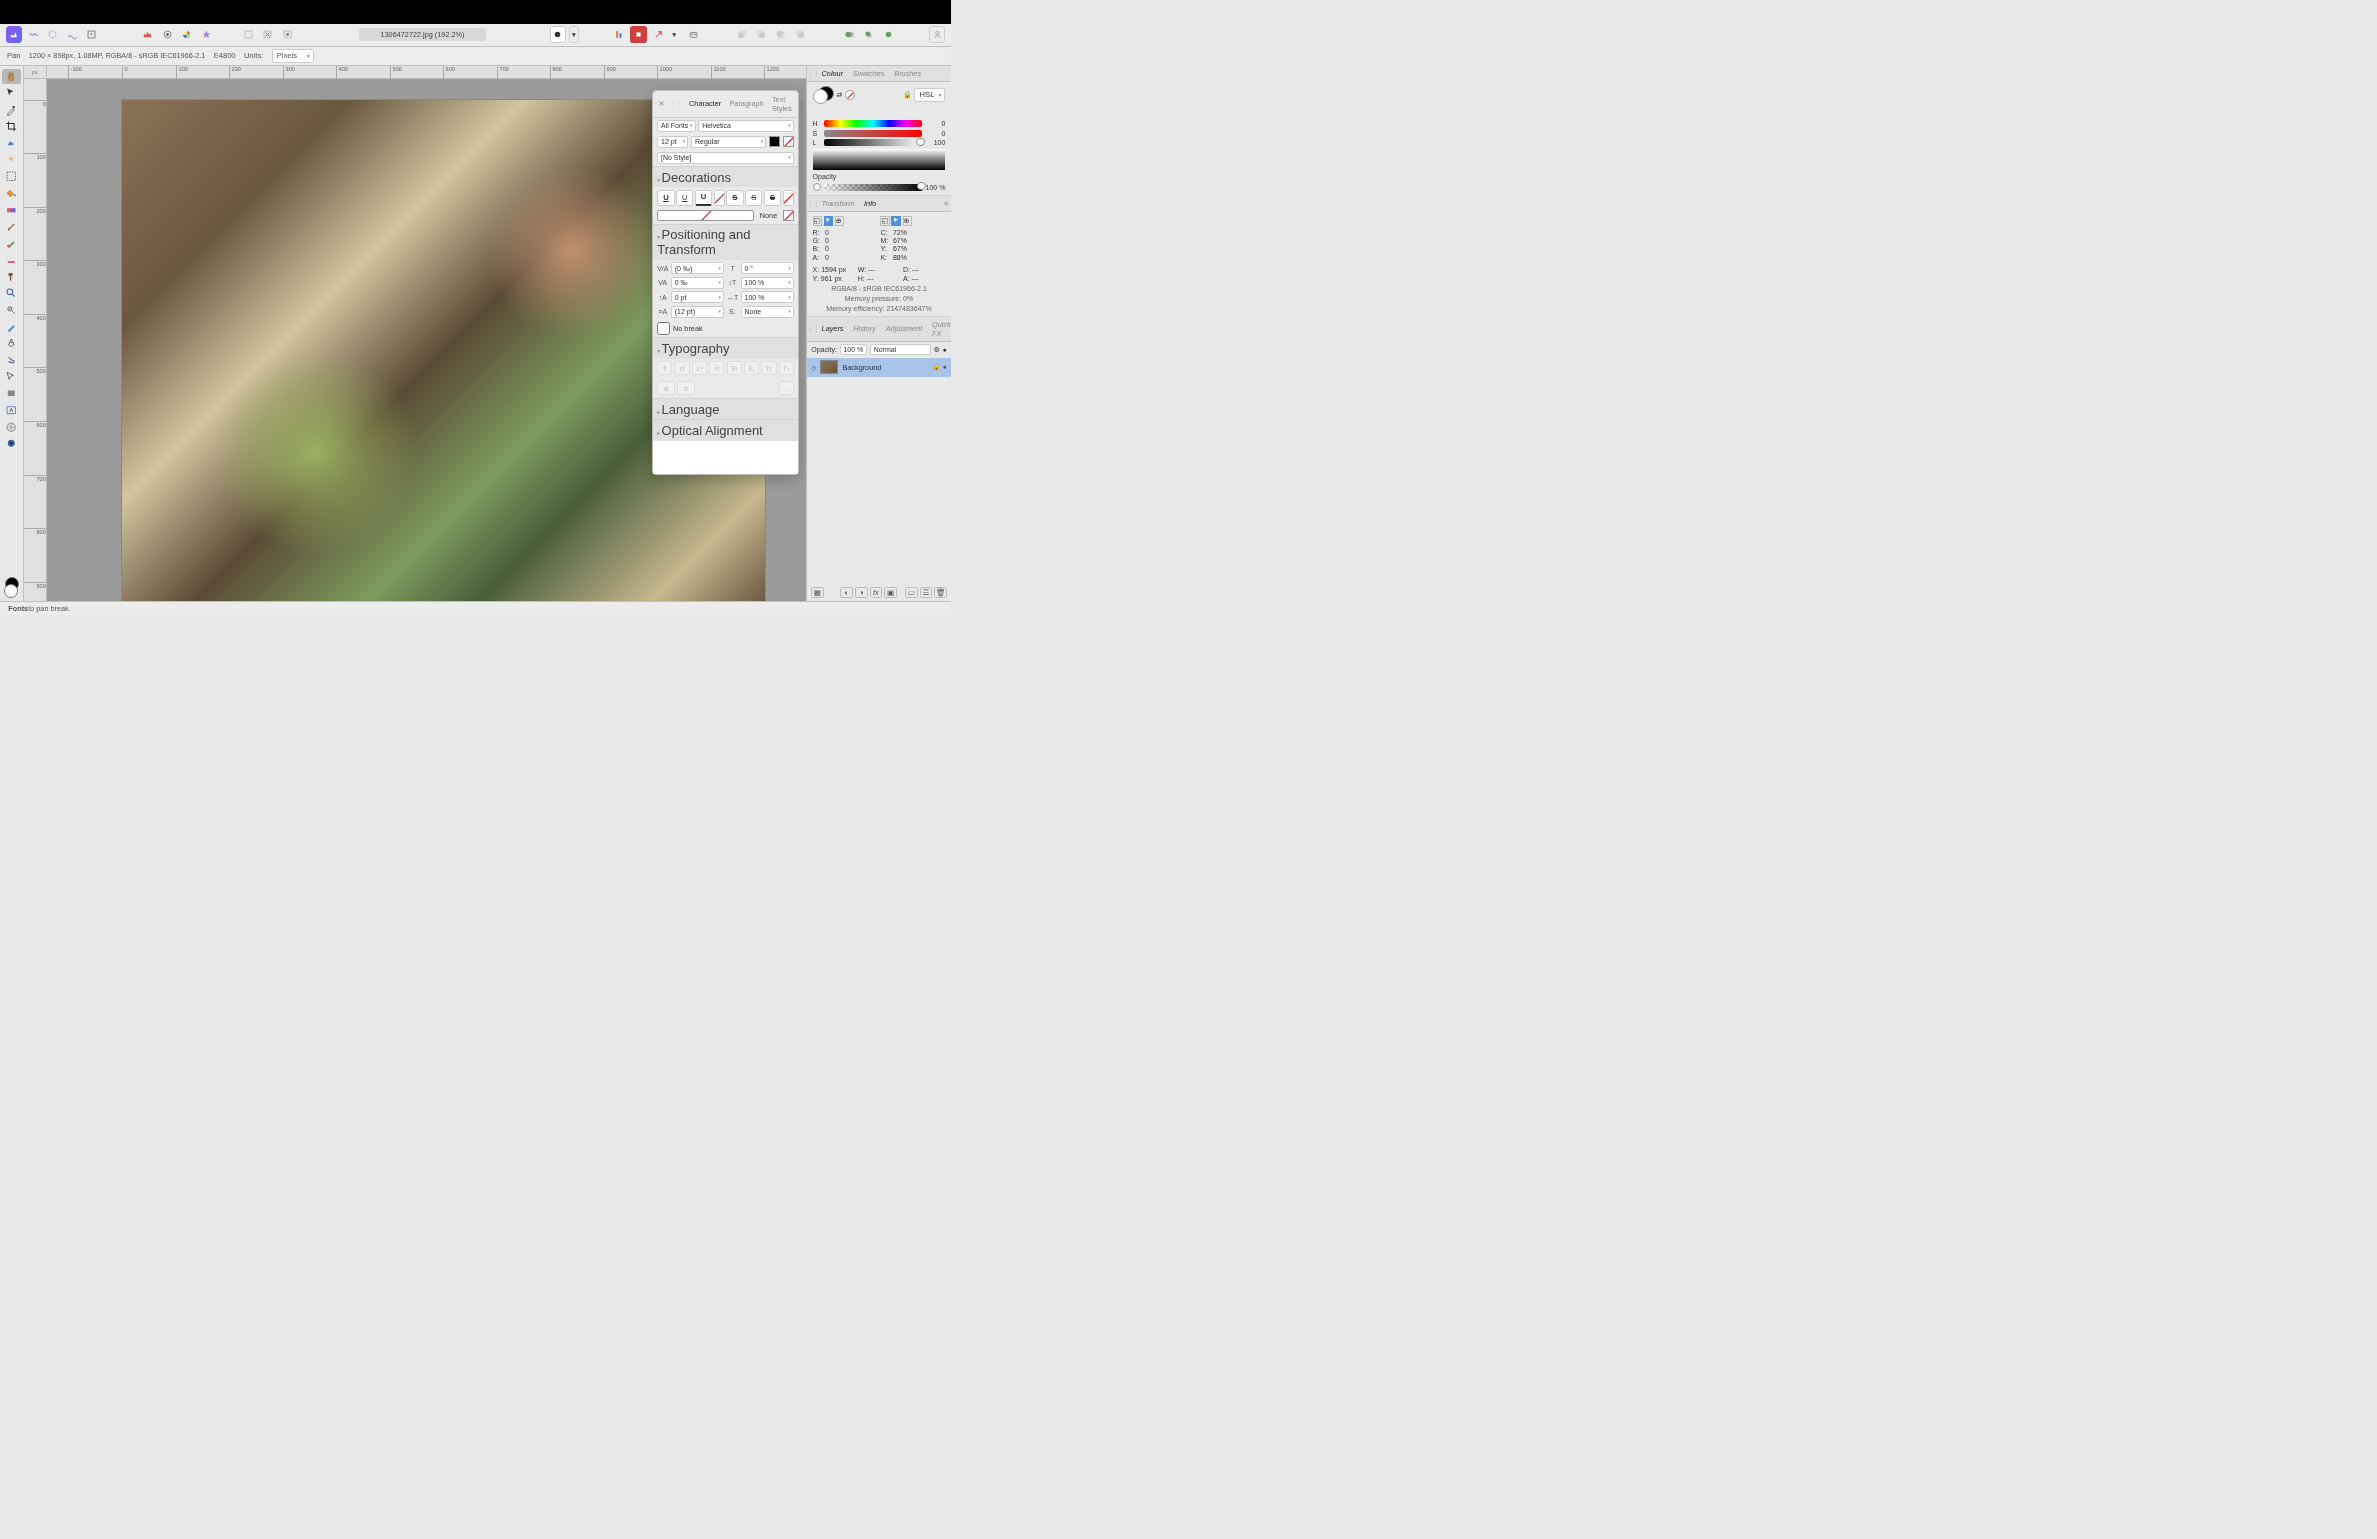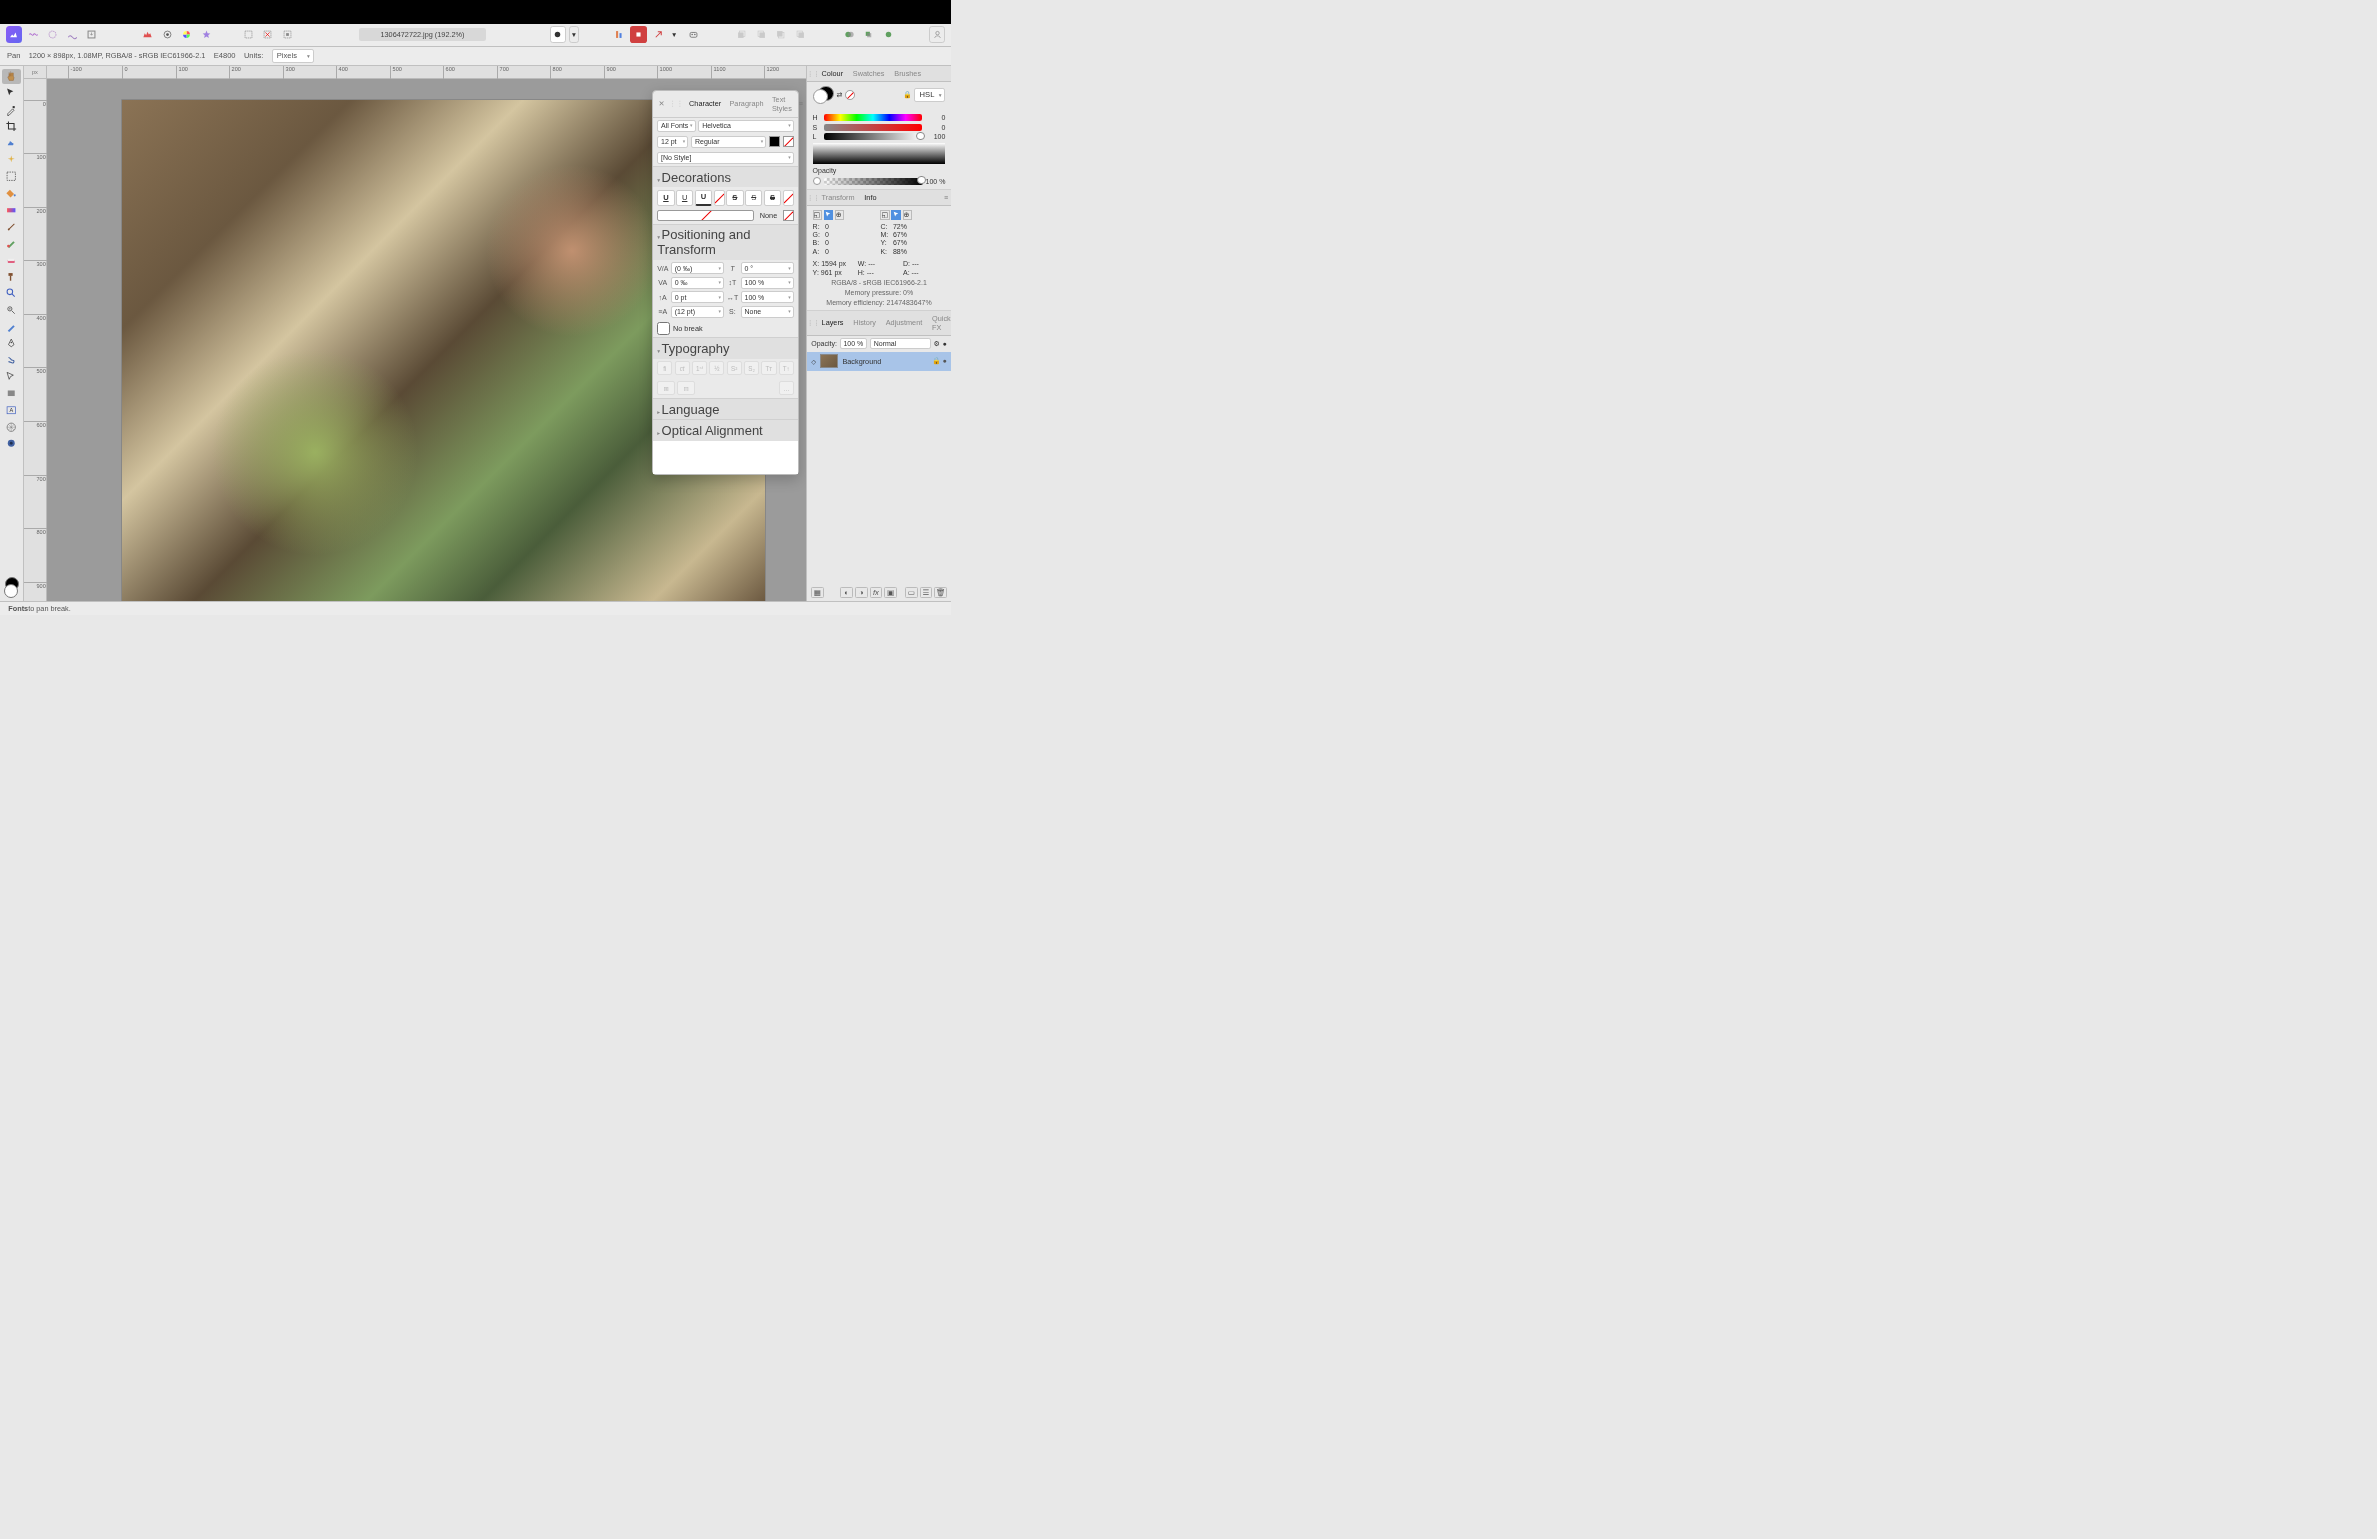--- a/index.html
+++ b/index.html
@@ -25,24 +25,24 @@
 .ruler-h { position: absolute; top: 0; left: 23.6px; right: 0; height: 12.5px; background: #e0e0e0; border-bottom: 0.7px solid #bbb; font-size: 5.6px; color: #666; }
 .ruler-v { position: absolute; top: 12.5px; left: 0; width: 23.6px; bottom: 0; background: #e0e0e0; border-right: 0.7px solid #bbb; font-size: 5.6px; color: #666; }
 .ruler-tick { position: absolute; border-left: 0.7px solid #aaa; height: 12.5px; padding-left: 1.4px; }
 .ruler-tick-v { position: absolute; border-top: 0.7px solid #aaa; width: 23.6px; text-align: right; padding-right: 1.4px; }
 .canvas-content { position: absolute; top: 12.5px; left: 23.6px; right: 0; bottom: 0; }
 .image-placeholder { position: absolute; top: 21px; left: 75px; width: 643px; height: 503px; background: linear-gradient(135deg, #8b7355 0%, #6b5840 20%, #d4c5a0 35%, #5a4a35 50%, #7d9b5e 65%, #4a5d3a 75%, #c8b890 90%, #6b5840 100%); box-shadow: 0 0 0 0.7px #00000030; display:flex; align-items:center; justify-content:center; color:#fff; font-size:9.7px; overflow:hidden;}
 .image-placeholder::before { content:''; position:absolute; inset:0; background: radial-gradient(circle at 30% 70%, #9ab060 0%, transparent 18%), radial-gradient(circle at 70% 30%, #c09070 0%, transparent 15%); }
 .right-panels { width: 145px; background: #e8e8e8; border-left: 0.7px solid #c0c0c0; display: flex; flex-direction: column; }
 .panel-tabs { display: flex; border-bottom: 0.7px solid #c0c0c0; background: #e0e0e0; font-size: 7.3px; align-items:center; }
 .panel-tabs .grip { width: 9.7px; text-align: center; color: #999; font-size: 6.3px; }
-.panel-tab { padding: 2.8px 4.9px; color: #888; cursor: pointer; }
+.panel-tab { padding: 2.8px 4.9px; color: #888; cursor: pointer; font-style: italic; }
 .panel-tab.active { color: #222; }
 .panel-section { padding: 4.2px 5.6px; border-bottom: 0.7px solid #d0d0d0; font-size: 7px; }
-.colour-wells { display:flex; align-items:center; gap:2.8px; margin-bottom:10px;}
+.colour-wells { display:flex; align-items:center; gap:2.8px; margin-bottom:16px;}
 .colour-well-big { width: 15.3px; height: 15.3px; border-radius: 50%; border: 0.7px solid #999; }
 .slider-row { display:flex; align-items:center; gap:4.2px; margin:2.8px 0; font-size:7px; }
 .slider-row .lbl { width: 7px; }
 .slider-row .track { flex:1; height: 7px; border-radius: 2.1px; position:relative; }
 .slider-row .val { width: 19.5px; text-align:right; }
 .hue-track { background: linear-gradient(90deg, red, yellow, lime, cyan, blue, magenta, red); }
 .sat-track { background: linear-gradient(90deg, #888, #f00); }
 .light-track { background: linear-gradient(90deg, #000, #fff); }
 .gradient-preview { height: 21px; background: linear-gradient(180deg,#fff,#000); margin-top:2.8px; }
 .opacity-row { display:flex; align-items:center; gap:2.8px; margin-top:2.8px; }

